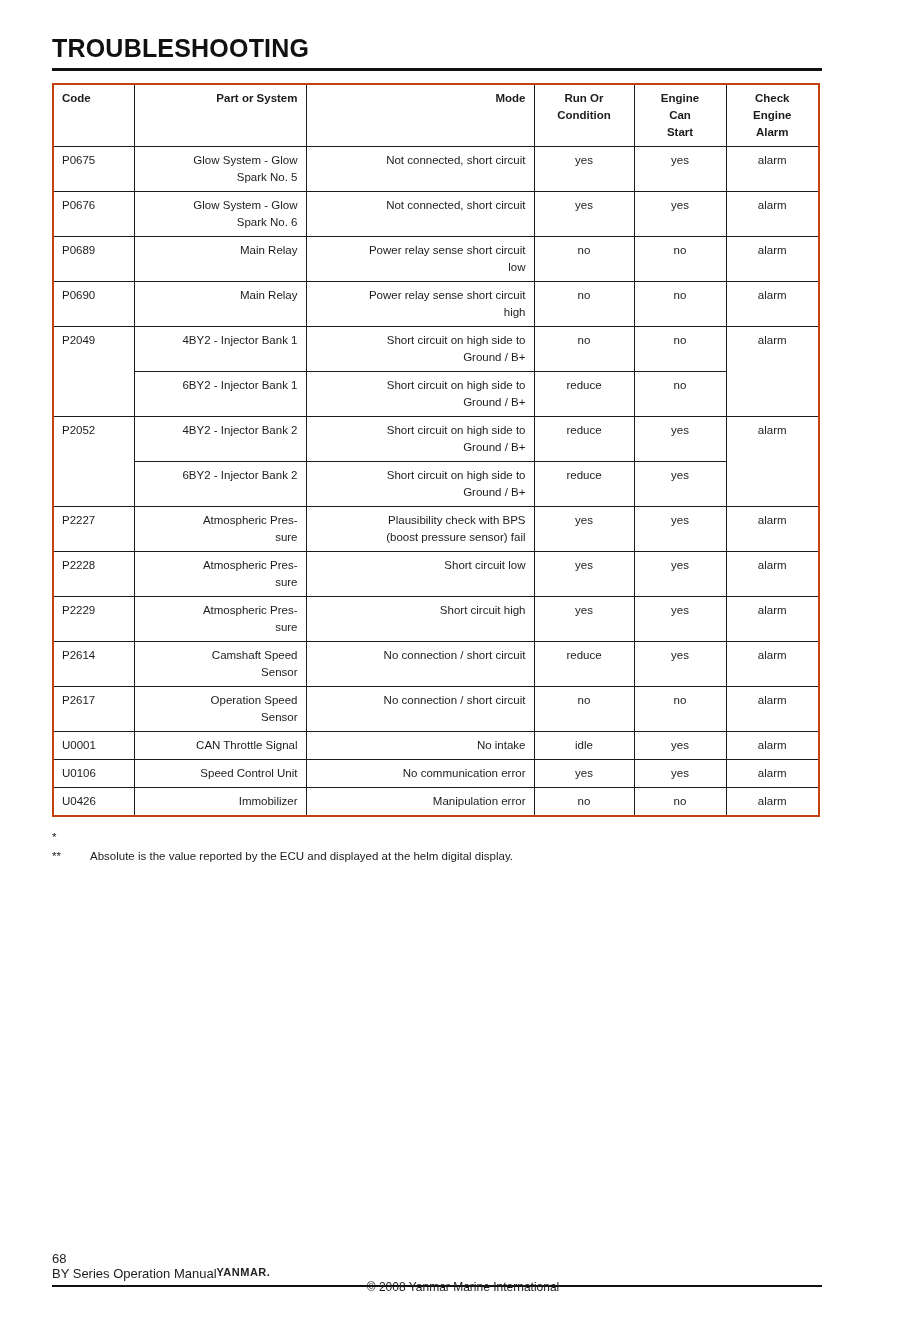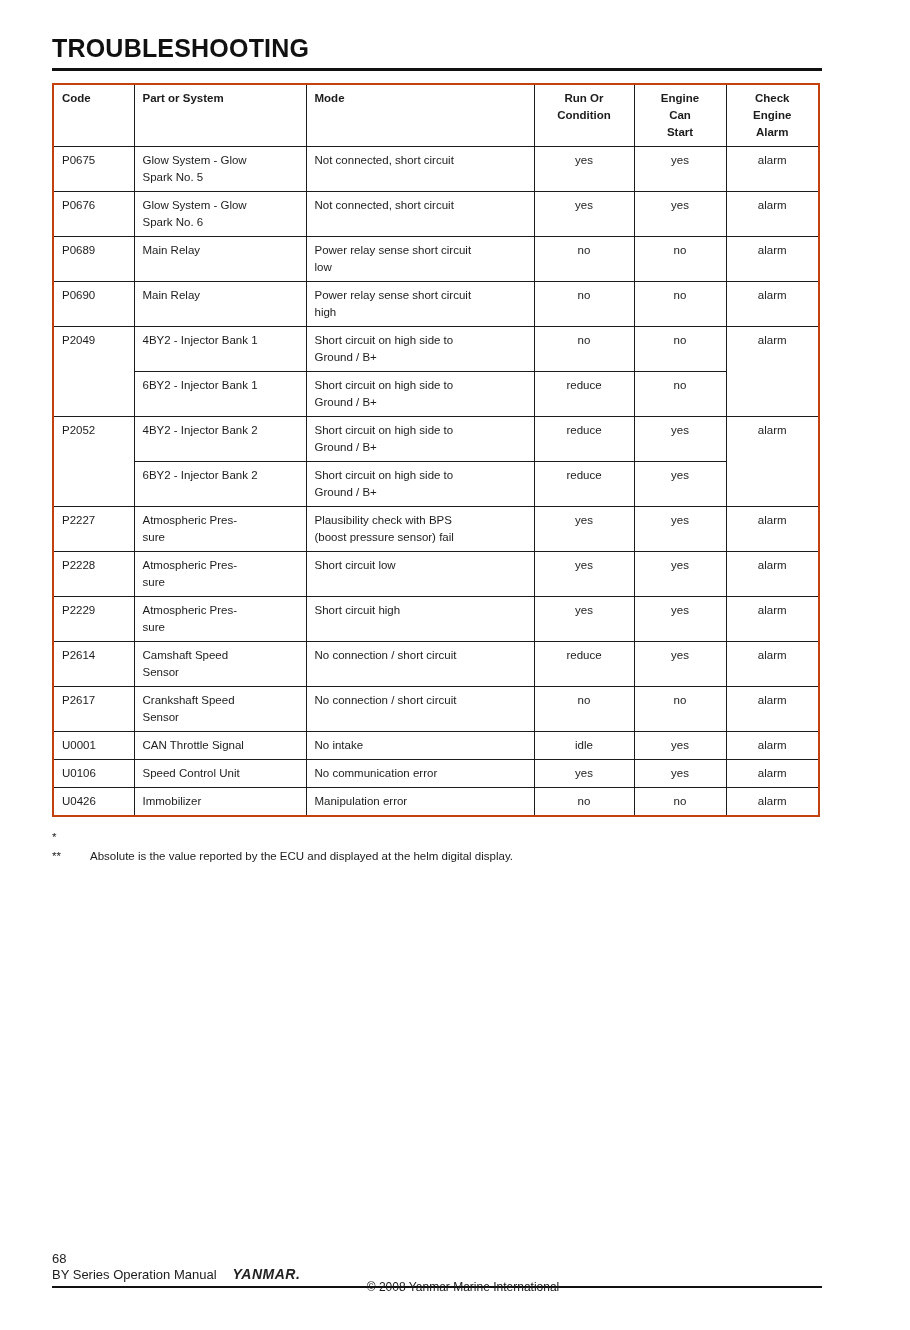--- a/index.html
+++ b/index.html
@@ -38,47 +38,46 @@
     color: #1c1c1c;
   }
   table.trouble th { font-weight: bold; }
   .col-code  { width: 81px;  }
   .col-part  { width: 172px; }
   .col-mode  { width: 228px; }
   .col-run   { width: 100px; }
   .col-start { width: 92px;  }
   .col-alarm { width: 93px;  }
   th.h-code, td.c-code { text-align: left; padding-left: 14px; }
-  th.h-part, td.c-part, th.h-mode, td.c-mode { text-align: left; padding-left: 10px; }
+  th.h-part, td.c-part, th.h-mode, td.c-mode { text-align: right; padding-left: 10px; }
   th.h-run, th.h-start, th.h-alarm,
   td.c-run, td.c-start, td.c-alarm { text-align: center; }
 
   .footnotes { margin-top: 11px; }
   .footnote { display: flex; font-size: 11.5px; line-height: 19px; color: #1c1c1c; }
   .footnote .marker { width: 38px; flex: 0 0 38px; }
 
   .footer {
     position: absolute;
     left: 52px;
     top: 1251px;
     width: 770px;
   }
   .footer-row {
     display: flex;
     justify-content: space-between;
     align-items: baseline;
     flex-direction: column;
   }
   .footer-left { font-size: 13px; }
-  .footer-right { display: flex; align-items: flex-end; gap: 16px; }
+  .footer-right { display: flex; align-items: flex-start; }
   .manual-name { font-size: 13px; }
   .brand-logo {
-    font-size: 14px;
+    font-size: 11px;
     font-weight: bold;
-    font-style: italic;
     letter-spacing: 0.5px;
     color: #222;
   }
   .footer-rule { margin-top: 4px; height: 2px; background: #111; width: 770px; }
   .copyright-line {
     position: absolute;
     left: 8px;
     top: 1280px;
     width: 910px;
     text-align: center;
@@ -220,21 +219,21 @@
             <td class="c-code">P2614</td>
             <td class="c-part">Camshaft Speed
 Sensor</td>
             <td class="c-mode">No connection / short circuit</td>
             <td class="c-run">reduce</td>
             <td class="c-start">yes</td>
             <td class="c-alarm">alarm</td>
           </tr>
           <tr>
             <td class="c-code">P2617</td>
-            <td class="c-part">Crankshaft Speed
+            <td class="c-part">Operation Speed
 Sensor</td>
             <td class="c-mode">No connection / short circuit</td>
             <td class="c-run">no</td>
             <td class="c-start">no</td>
             <td class="c-alarm">alarm</td>
           </tr>
           <tr>
             <td class="c-code">U0001</td>
             <td class="c-part">CAN Throttle Signal</td>
             <td class="c-mode">No intake</td>

